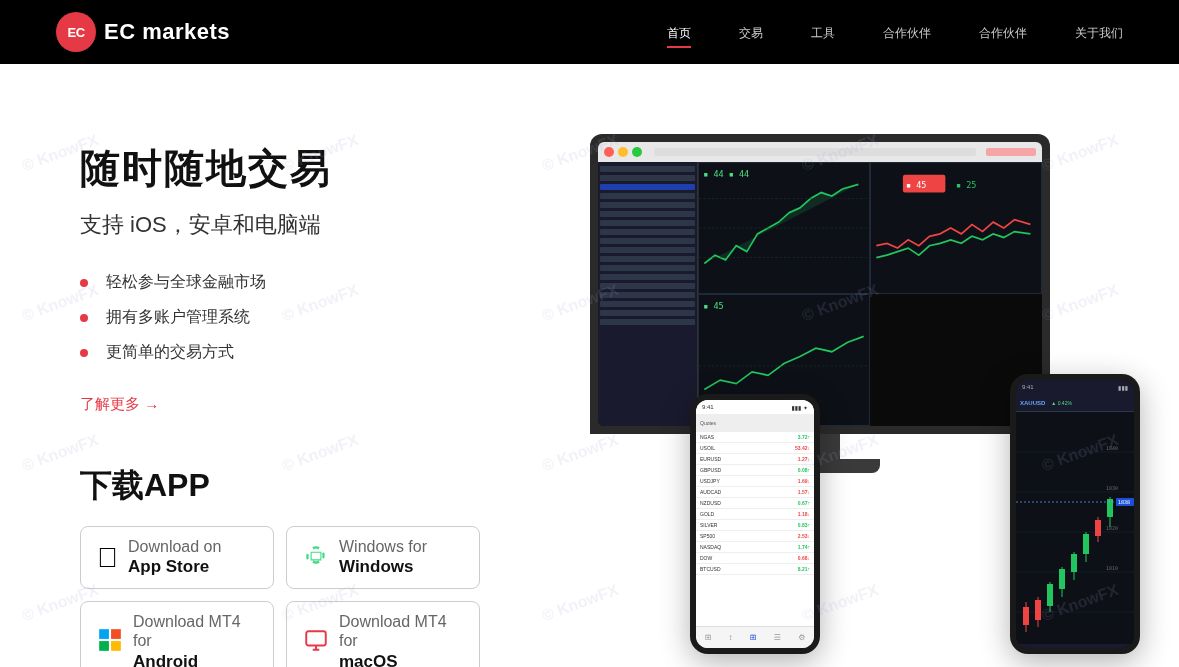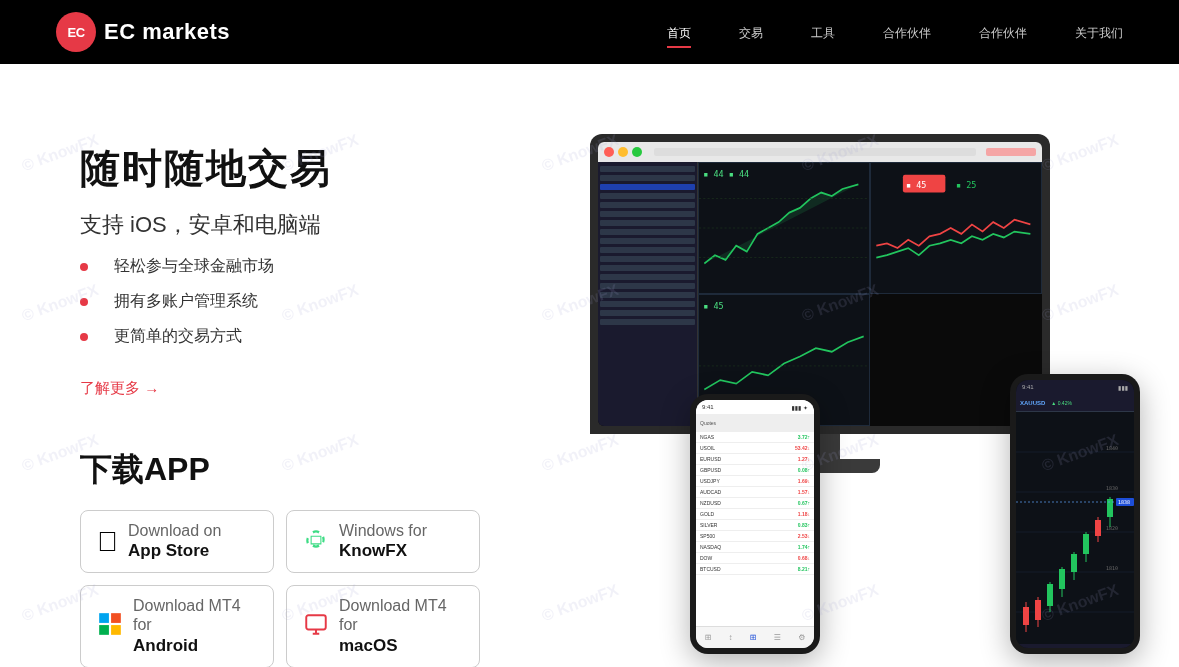--- a/index.html
+++ b/index.html
@@ -103,34 +103,34 @@
       font-size: 40px;
       font-weight: 700;
       color: #111;
       line-height: 1.2;
       margin-bottom: 18px;
       letter-spacing: 2px;
     }
     .hero-subtitle {
       font-size: 22px;
       color: #333;
-      margin-bottom: 16px;
+      margin-bottom: 32px;
       font-weight: 400;
     }
     .features-list {
       list-style: none;
       margin-bottom: 32px;
     }
     .features-list li {
       font-size: 16px;
       color: #333;
       margin-bottom: 14px;
       display: flex;
       align-items: center;
-      gap: 26px;
+      gap: 18px;
     }
     .bullet-dot {
       width: 8px;
       height: 8px;
       background: #e63946;
       border-radius: 50%;
       flex-shrink: 0;
     }
     .learn-more {
       color: #e63946;
@@ -413,21 +413,21 @@
         </button>
 
         <button class="download-btn">
           <span class="btn-icon" style="color:#3ddc84;">
             <svg width="26" height="26" viewBox="0 0 24 24" fill="#3ddc84">
                 <path d="M17.523 15.341A5.985 5.985 0 0 0 18 13a5.985 5.985 0 0 0-.477-2.341l1.928-1.113A8.003 8.003 0 0 1 20 13a8.003 8.003 0 0 1-.549 2.454l-1.928-1.113zm-2.182 3.778A7.969 7.969 0 0 1 12 20a7.969 7.969 0 0 1-3.341-.881l1.113-1.928A5.985 5.985 0 0 0 12 18a5.985 5.985 0 0 0 2.228-.809l1.113 1.928zM3 13a8.003 8.003 0 0 1 .549-2.454l1.928 1.113A5.985 5.985 0 0 0 5 13a5.985 5.985 0 0 0 .477 2.341L3.549 16.454A8.003 8.003 0 0 1 3 13zm5.659-8.119A7.969 7.969 0 0 1 12 4a7.969 7.969 0 0 1 3.341.881l-1.113 1.928A5.985 5.985 0 0 0 12 6a5.985 5.985 0 0 0-2.228.809L8.659 4.881zM7 9h10v8H7V9zm1 1v6h8v-6H8z"></path>
               </svg>
           </span>
           <span>
             <span class="btn-text-small">Windows for</span>
-            <span class="btn-text-large">KnowFX</span>
+            <span class="btn-text-large">Windows</span>
           </span>
         </button>
 
         <button class="download-btn">
           <span class="btn-icon">
             <svg width="26" height="26" viewBox="0 0 24 24">
                 <rect x="2" y="2" width="9" height="9" fill="#00a4ef"></rect>
                 <rect x="13" y="2" width="9" height="9" fill="#f25022"></rect>
                 <rect x="2" y="13" width="9" height="9" fill="#00b04f"></rect>
                 <rect x="13" y="13" width="9" height="9" fill="#ffb900"></rect>

